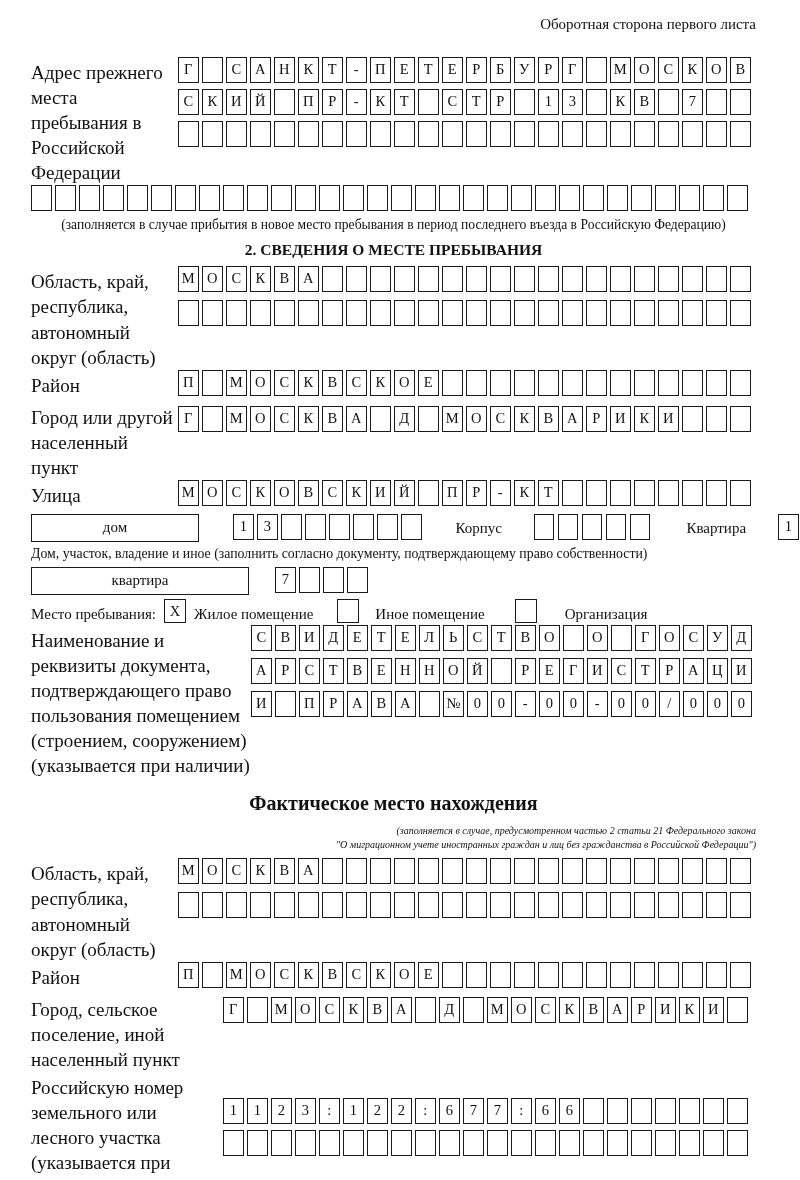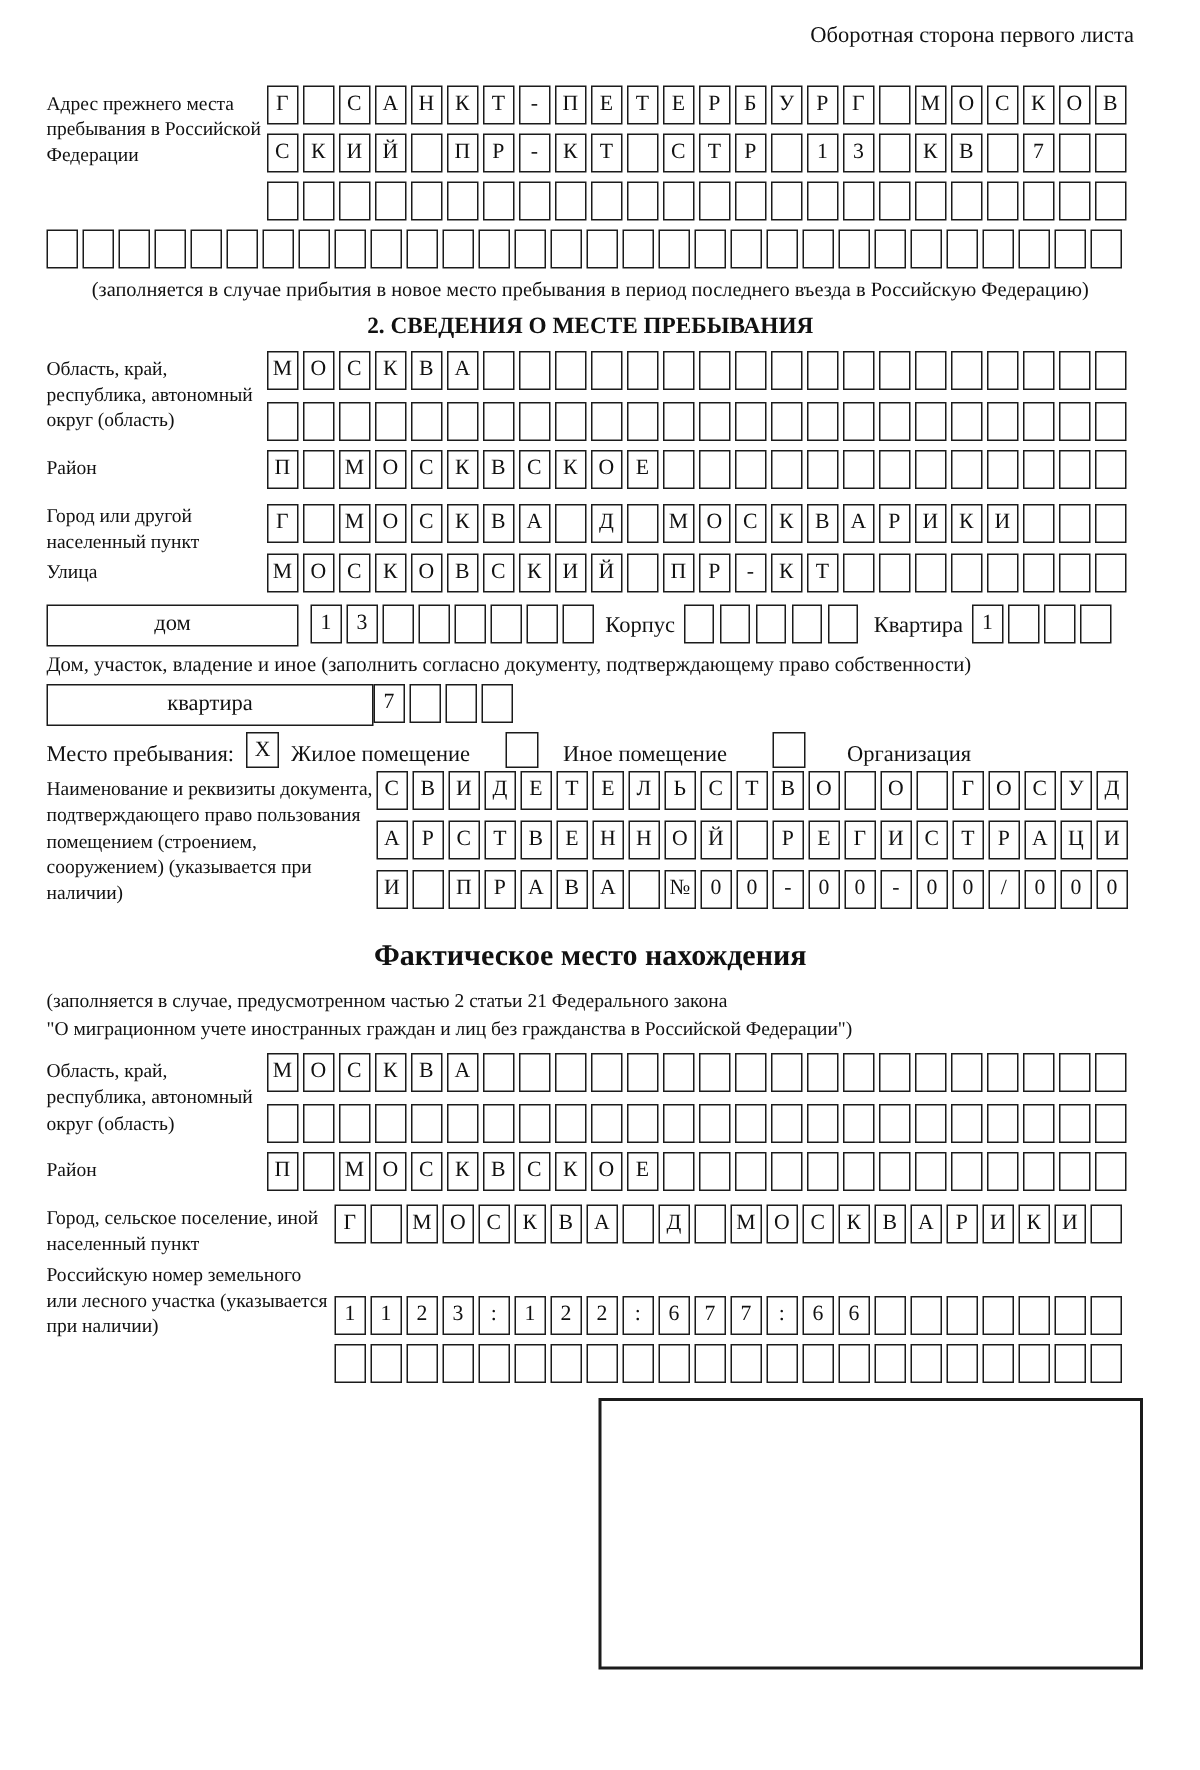--- a/index.html
+++ b/index.html
@@ -1,33 +1,33 @@
 <!DOCTYPE html>
 <html><head>
 <meta charset="utf-8">
 <style>
   html,body{margin:0;padding:0;background:#fff;}
   body{width:800px;height:1180px;font-family:"Liberation Serif",serif;color:#111;}
   .page{box-sizing:border-box;width:800px;padding:16px 44px 0 31px;}
   .top-note{text-align:right;font-size:15px;margin-bottom:24px;}
   .field{display:flex;align-items:flex-start;}
-  .flabel{flex:none;font-size:13px;line-height:1.32;padding-top:3px;}
+  .flabel{flex:none;font-size:19px;line-height:1.32;padding-top:3px;}
   .w147{width:147px;}
   .w220{width:220px;}
   .w192{width:192px;}
   .gridcol{flex:1;}
   .cells{display:flex;gap:3.5px;margin-bottom:6px;}
   .cell{flex:none;width:20.5px;height:26px;box-sizing:border-box;border:1.7px solid #1b1b1b;
         text-align:center;font-size:14.5px;line-height:23px;}
   .caption{font-size:13.6px;text-align:center;margin:1px 0 4px;}
   .caption-left{font-size:13.8px;text-align:left;margin:1px 0 5px;}
   .h2{font-weight:bold;font-size:15.5px;text-align:center;margin:8px 0 7px;}
   .h3{font-weight:bold;font-size:20px;text-align:center;margin:14px 0 10px;}
-  .sub-caption{font-size:13px;text-align:left;margin:0 0 3px;}
-  .houserow{display:flex;align-items:flex-start;margin:2px 0 4px;}
+  .sub-caption{font-size:10px;text-align:right;margin:0 0 3px;font-style:italic;}
+  .houserow{display:flex;align-items:flex-start;margin:2px 0 4px;gap:26px;}
   .widebox{box-sizing:border-box;border:1.8px solid #1b1b1b;height:28px;font-size:15px;
            text-align:center;line-height:25px;flex:none;}
   .wb-dom{width:168px;margin-right:8px;}
   .wb-kv{width:218px;margin-right:0;}
   .inlbl{font-size:15px;line-height:28px;flex:none;}
   .stayrow{display:flex;align-items:flex-end;font-size:15px;margin:3px 0 2px;}
   .checkbox{flex:none;display:inline-block;width:22px;height:24px;box-sizing:border-box;
             border:1.7px solid #1b1b1b;text-align:center;line-height:22px;font-size:14.5px;}
   .staynote{font-size:13.8px;margin:0 0 8px 205px;}
   .confwrap{margin-left:368px;width:388px;margin-top:4px;}

